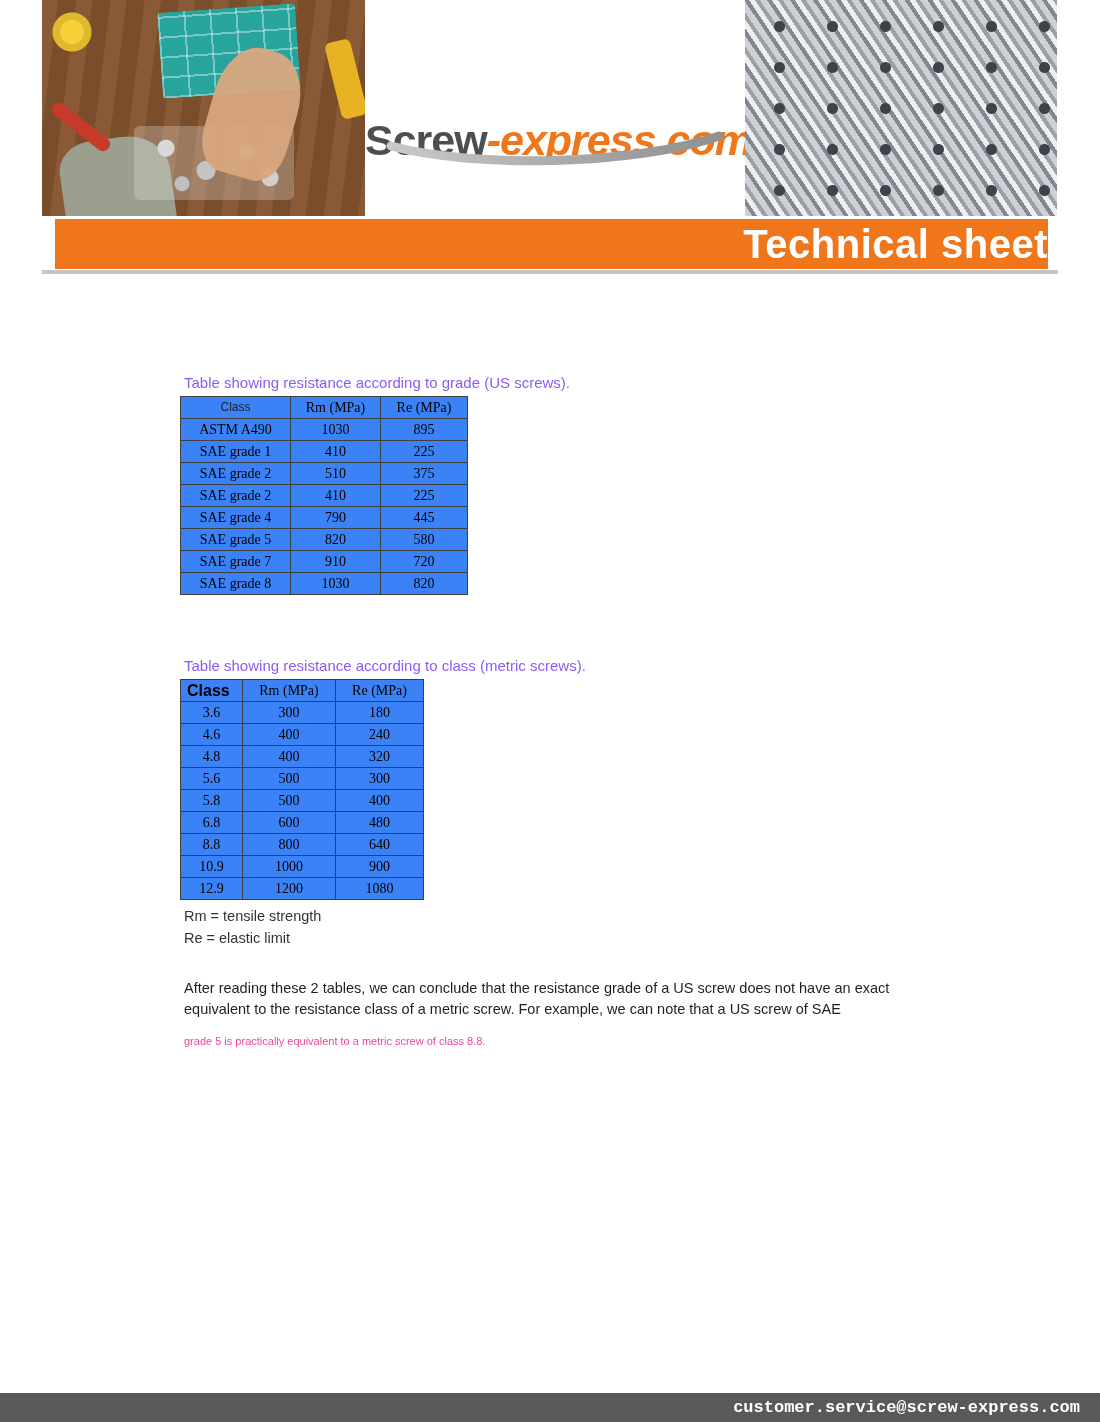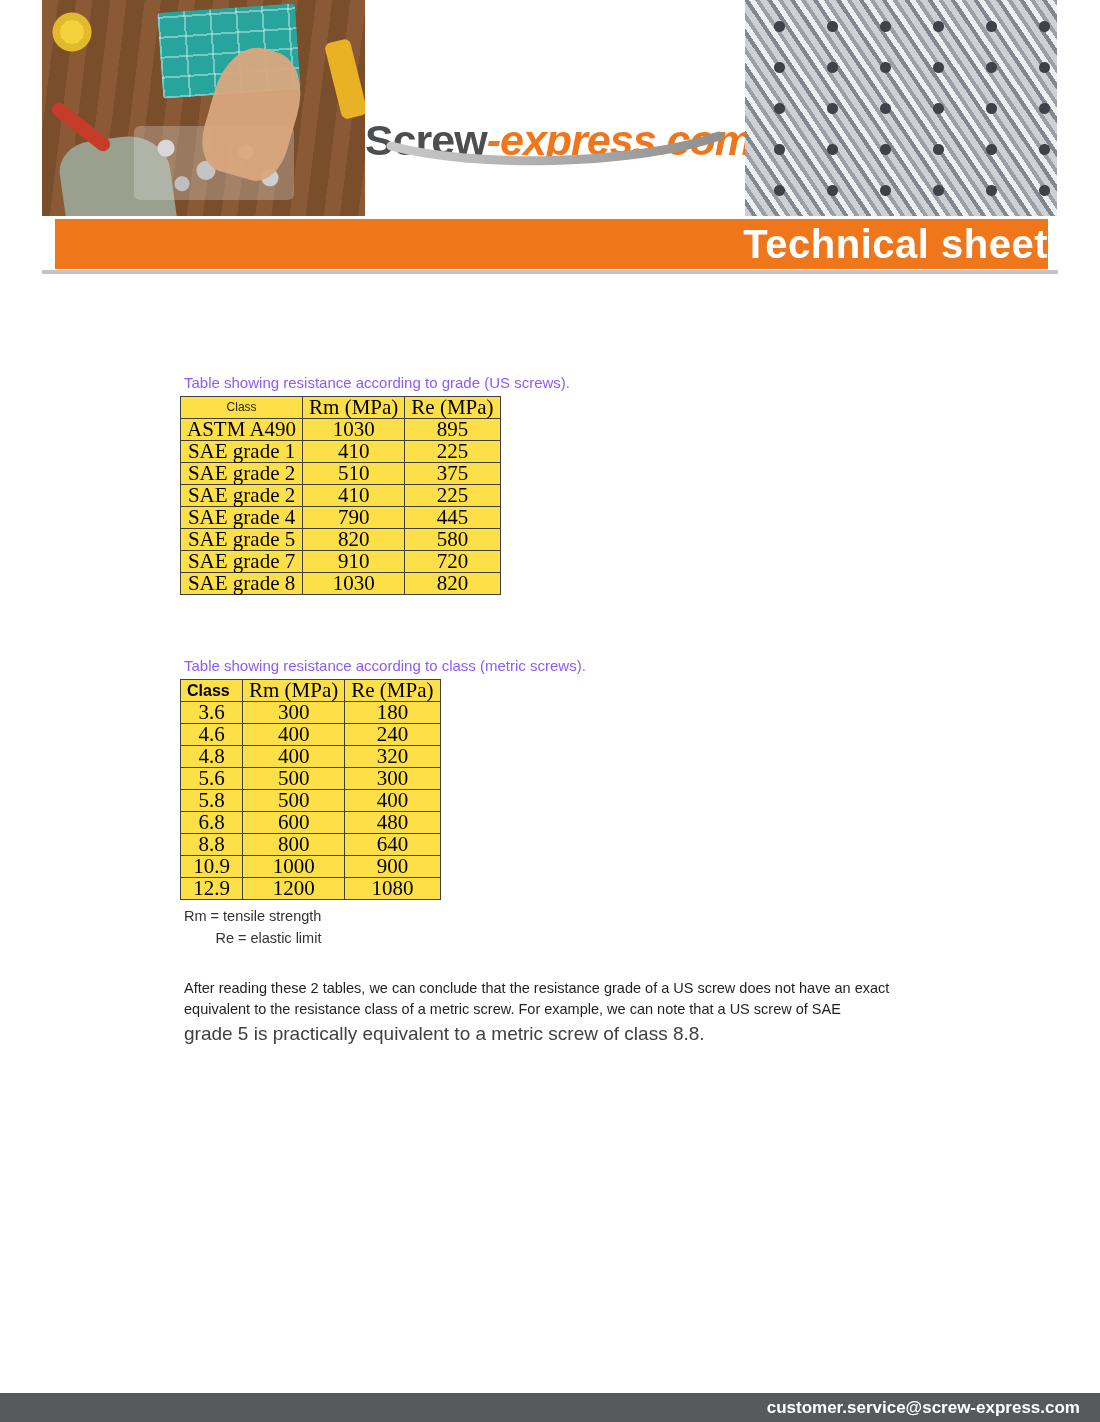--- a/index.html
+++ b/index.html
@@ -94,26 +94,26 @@
     position: absolute; top: 270px; left: 42px; width: 1016px; height: 4px;
     background: #c4c4c4;
   }
 
   
   .section-title { position: absolute; font-size: 15px; color: #8b5cf6; }
   .title-us { left: 184px; top: 359px; }
   .title-metric { left: 184px; top: 642px; }
 
   
-  table { border-collapse: collapse; position: absolute; background: #fde047; }
+  table { border-collapse: collapse; position: absolute; background: #3b82f6; }
   td, th {
     border: 1px solid #3f3f3f;
     text-align: center;
     font-family: "Liberation Serif", serif;
-    font-size: 21px;
+    font-size: 14px;
     font-weight: 400;
     padding: 0 6px;
     height: 21px;
     line-height: 21px;
     white-space: nowrap;
   }
   .t1 { left: 180px; top: 396px; }
   .t1 th:first-child, .t1 td:first-child { width: 110px; }
   .t1 th:nth-child(2), .t1 td:nth-child(2) { width: 90px; }
   .t1 th:nth-child(3), .t1 td:nth-child(3) { width: 87px; }
@@ -126,34 +126,35 @@
   .t2 th:nth-child(2), .t2 td:nth-child(2) { width: 93px; }
   .t2 th:nth-child(3), .t2 td:nth-child(3) { width: 88px; }
   .t2 thead th:first-child {
     font-family: "Liberation Sans", sans-serif;
     font-size: 16px; font-weight: 700; text-align: left;
   }
 
   
   .notes {
     position: absolute; left: 184px; top: 905px;
-    font-size: 14.5px; color: #333333; line-height: 22px; text-align: right;
+    font-size: 14.5px; color: #333333; line-height: 22px;
   }
   .paragraph {
     position: absolute; left: 184px; top: 963px; width: 708px;
     font-size: 14.5px; color: #1f1f1f; line-height: 21px;
   }
-  .paragraph .emphasis { display: block; font-size: 19px; margin-top: 3px; color: #404040; }
+  .paragraph .emphasis { display: block; font-size: 11px; margin-top: 11px; color: #ec4899; }
 
   
   .footer {
     position: absolute; left: 0; bottom: 0; width: 1100px; height: 29px;
     background: #58595b;
     display: flex; align-items: center; justify-content: flex-end;
     padding-right: 20px;
+    font-family: Liberation Mono, monospace;
   }
   .footer-email { color: #ffffff; font-weight: 700; font-size: 17px; }
 </style>
 </head>
 <body>
 
 <div class="page">
 
   <div class="photo photo-left">
     <div class="deco deco-sleeve"></div>

